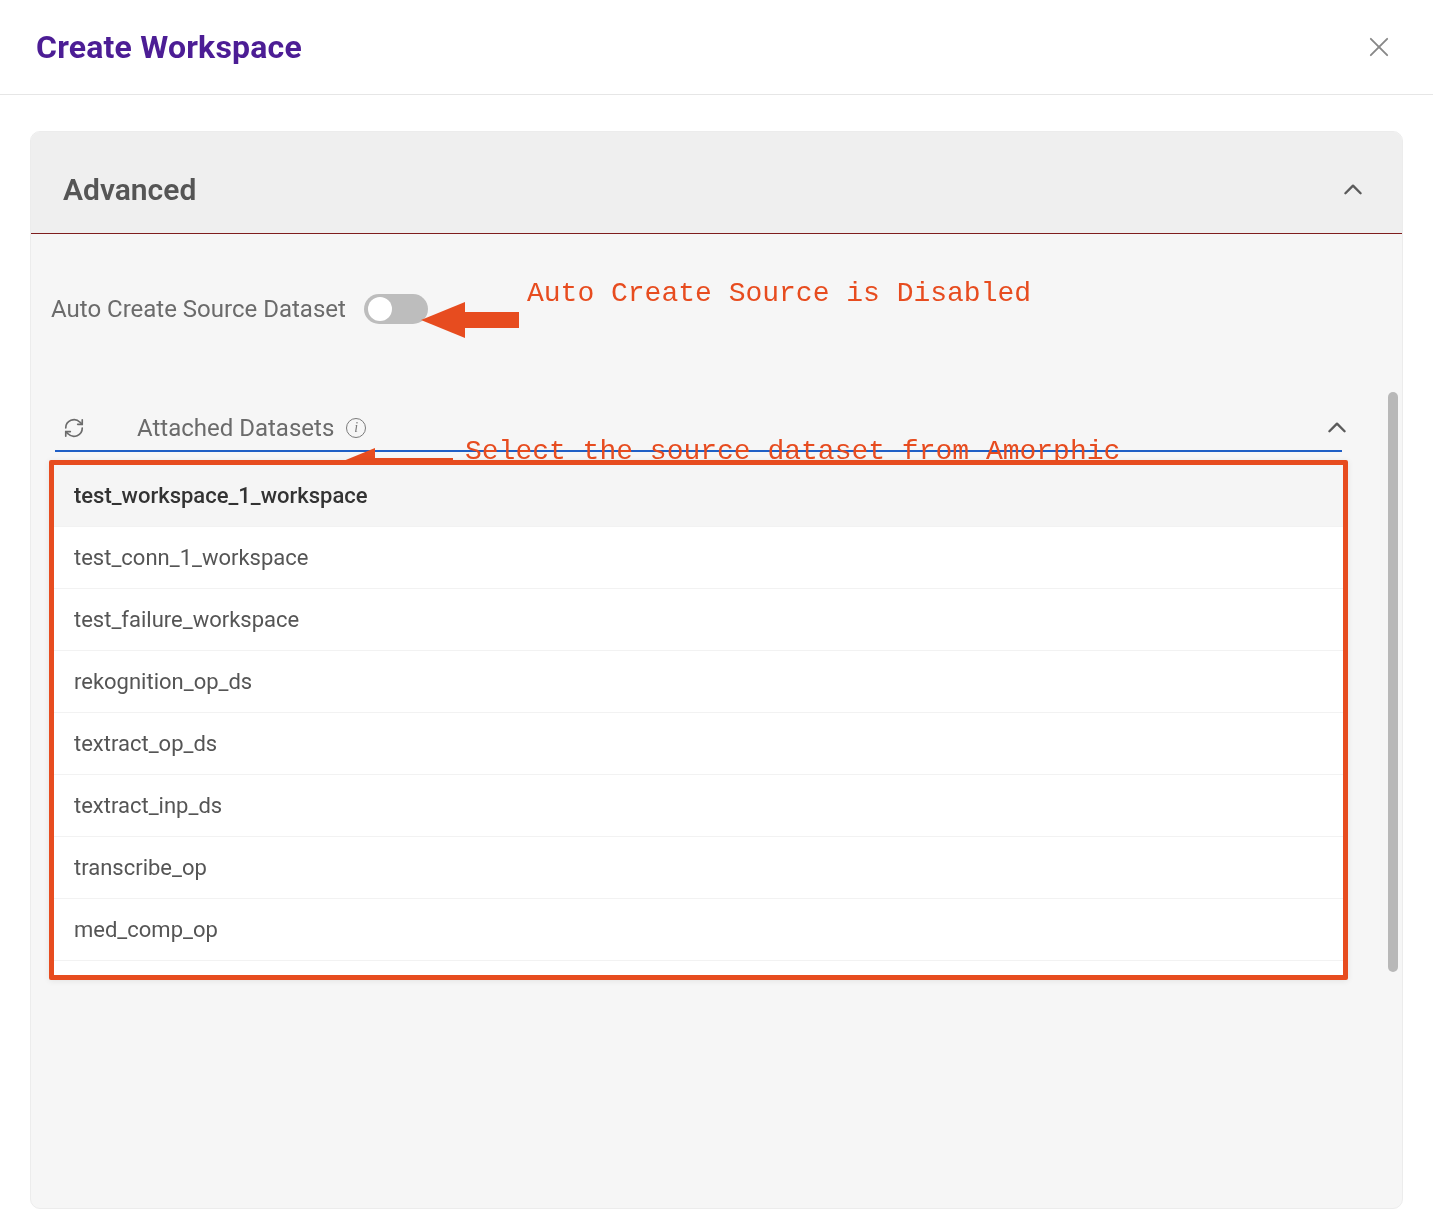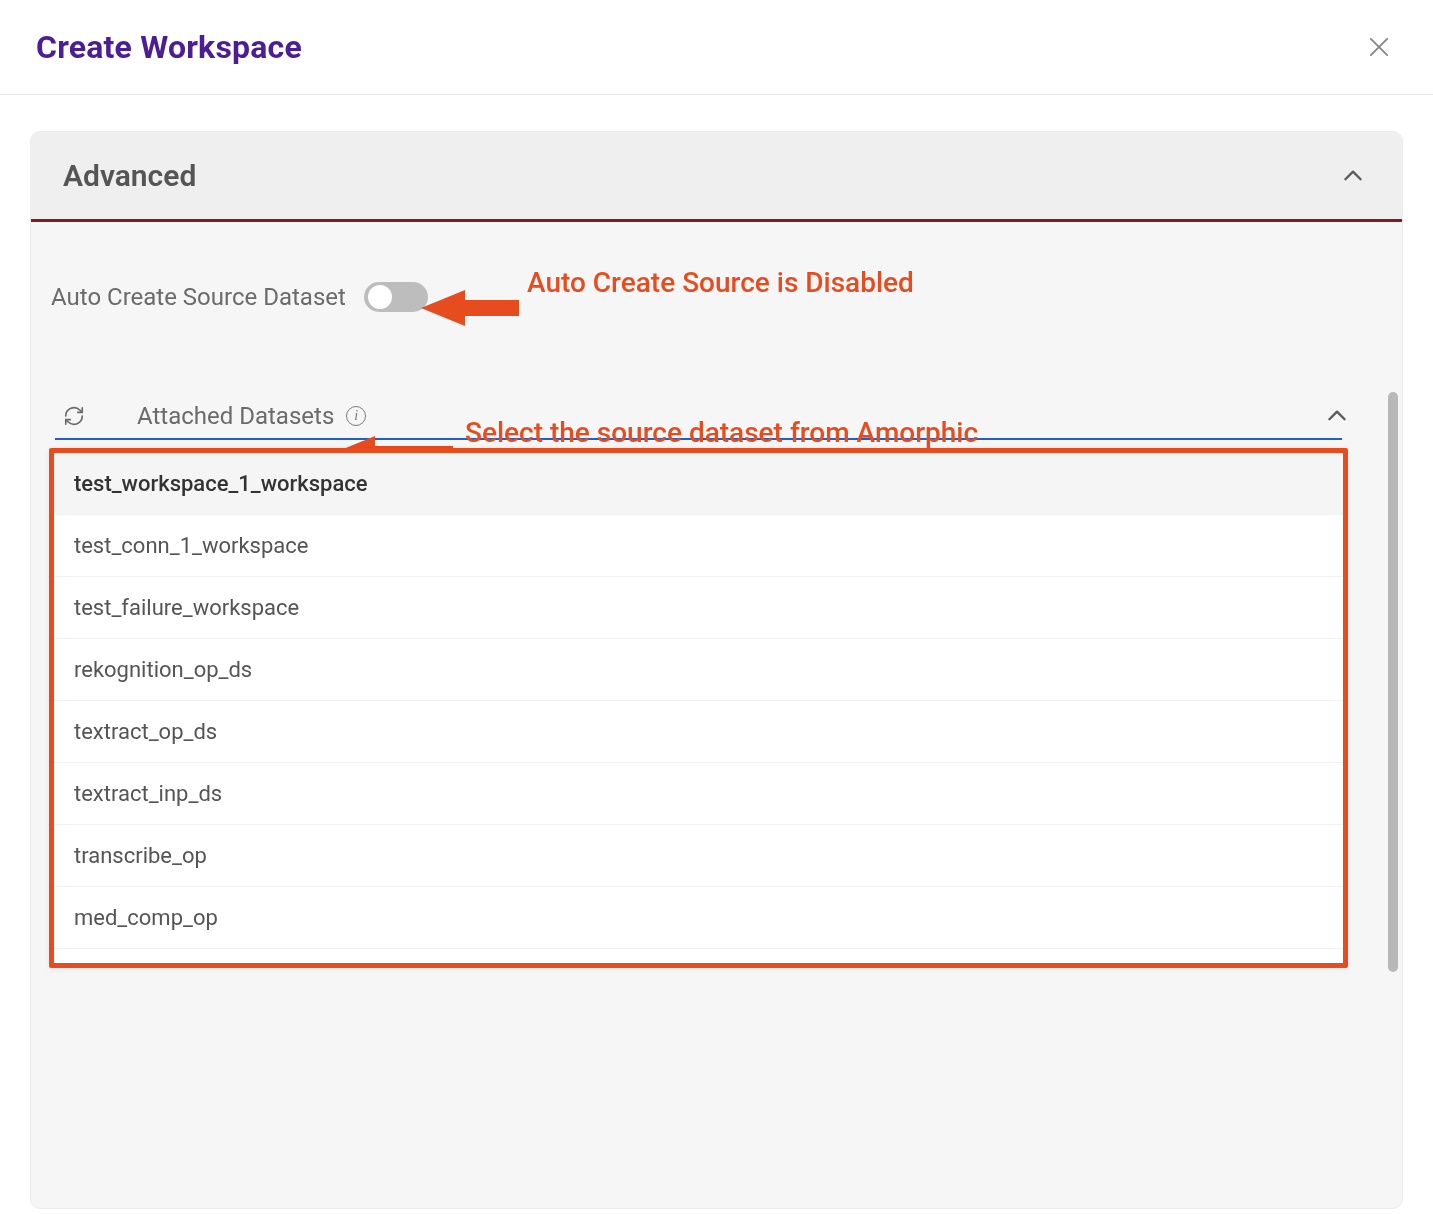--- a/index.html
+++ b/index.html
@@ -11,23 +11,23 @@
     border-bottom: 1px solid #e6e6e6;
   }
   .modal-title { font-size: 32px; font-weight: 700; color: #4c1d95; letter-spacing: 0.2px; }
   .close-x { width: 28px; height: 28px; cursor: pointer; color: #888; }
   .modal-body { padding: 36px 30px 0 30px; position: relative; height: calc(100% - 100px); }
   .section-card {
     background: #f6f6f6; border: 1px solid #ececec; border-radius: 10px;
     height: 100%; position: relative; overflow: hidden;
   }
   .section-header {
-    background: #efefef; padding: 26px 36px 26px 32px;
+    background: #efefef; padding: 40px 36px 26px 32px;
     display: flex; align-items: center; justify-content: space-between;
-    border-bottom: 3px solid #7f1d1d;
+    border-bottom: 1px solid #7f1d1d;
   }
   .section-title { font-size: 30px; font-weight: 600; color: #555; }
   .chev { width: 26px; height: 26px; color: #5b5b5b; }
   .section-content { padding: 60px 46px 20px 10px; position: relative; }
   .row-toggle {
     display: flex; align-items: center; gap: 18px;
     padding-left: 10px; margin-bottom: 90px;
   }
   .row-toggle-label { font-size: 24px; color: #6b6b6b; }
   .toggle {
@@ -66,39 +66,39 @@
   }
   .dropdown-item.hover { background: #f5f5f5; color: #333; font-weight: 500; }
   .truncated-row {
     padding: 2px 20px 0 20px; font-size: 24px; color: #444; display: flex; gap: 520px;
   }
   .scrollbar {
     position: absolute; right: 4px; top: 260px; width: 10px; height: 580px;
     background: #b8b8b8; border-radius: 5px;
   }
   
-  .anno { position: absolute; pointer-events: none; }
+  .anno { position: absolute; pointer-events: none; font-family: Liberation Mono, monospace; }
   .anno .arrow-head {
     width: 0; height: 0; border-top: 18px solid transparent; border-bottom: 18px solid transparent;
     border-right: 44px solid #e74c1f; position: absolute;
   }
   .anno .arrow-stem {
     position: absolute; height: 16px; background: #e74c1f;
   }
   .anno .anno-text {
     position: absolute; color: #e74c1f; font-size: 28px; font-weight: 500; white-space: nowrap;
   }
   .anno1 { top: 54px; left: 390px; width: 600px; height: 60px; }
   .anno1 .arrow-head { left: 0; top: 14px; }
   .anno1 .arrow-stem { left: 42px; top: 24px; width: 56px; }
   .anno1 .anno-text { left: 106px; top: -10px; }
   .anno2 { top: 190px; left: 300px; width: 780px; height: 60px; }
   .anno2 .arrow-head { left: 0; top: 24px; }
   .anno2 .arrow-stem { left: 42px; top: 34px; width: 80px; }
-  .anno2 .anno-text { left: 134px; top: 4px; }
+  .anno2 .anno-text { left: 134px; top: 12px; }
 </style>
 </head>
 <body>
 
 <div class="modal">
   <div class="modal-header">
     <div class="modal-title">Create Workspace</div>
     <div class="close-x">
       <svg viewBox="0 0 24 24" width="28" height="28" fill="none" stroke="currentColor" stroke-width="1.6" stroke-linecap="round">
         <line x1="5" y1="5" x2="19" y2="19"></line>

